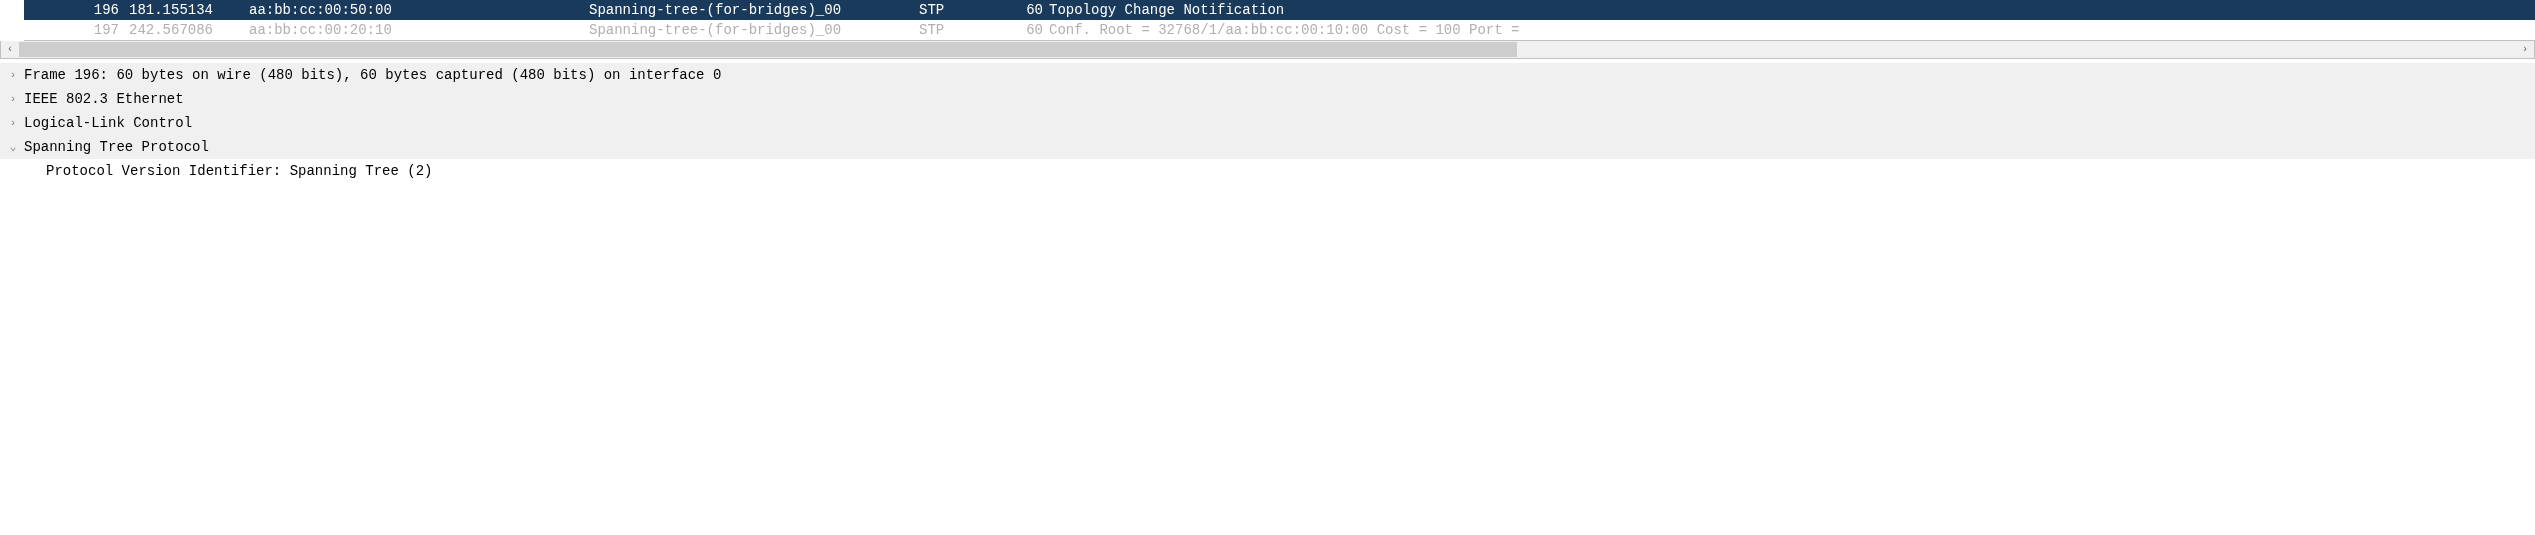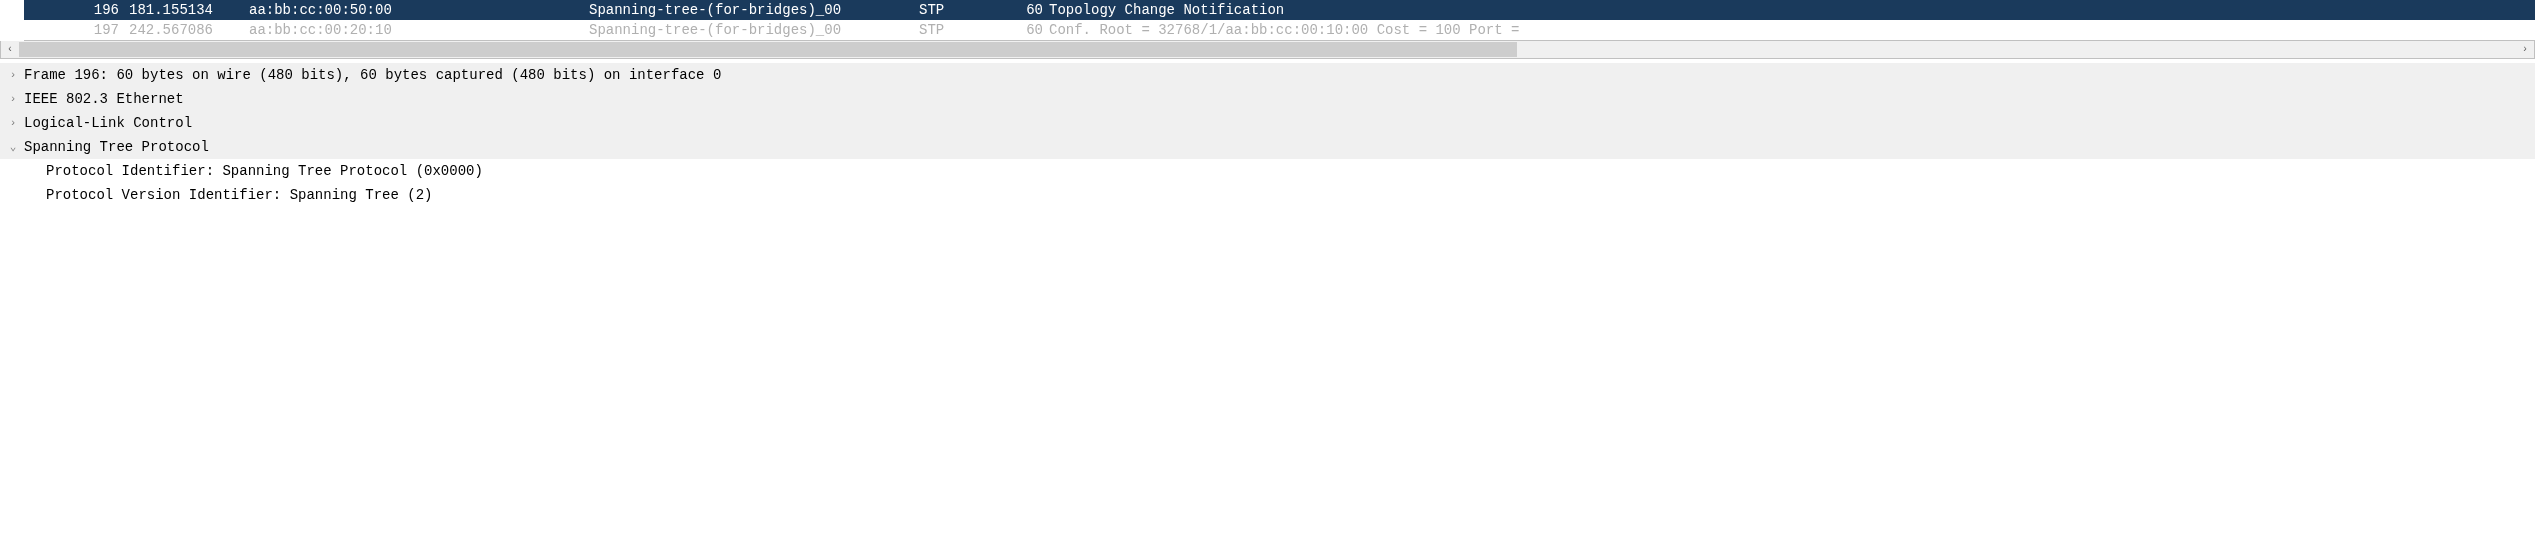--- a/index.html
+++ b/index.html
@@ -141,18 +141,15 @@
     <div class="tree-row">
       <span class="tree-caret">›</span>
       <span>Logical-Link Control</span>
     </div>
     <div class="tree-row">
       <span class="tree-caret">⌄</span>
       <span>Spanning Tree Protocol</span>
     </div>
   </div>
   <div class="tree-row leaf">
-    <span>Protocol Identifier: Spanning Tree Protocol (0x0000)</span>
-  </div>
-  <div class="tree-row leaf">
     <span>Protocol Version Identifier: Spanning Tree (2)</span>
   </div>
 </div>
 
 </body></html>

